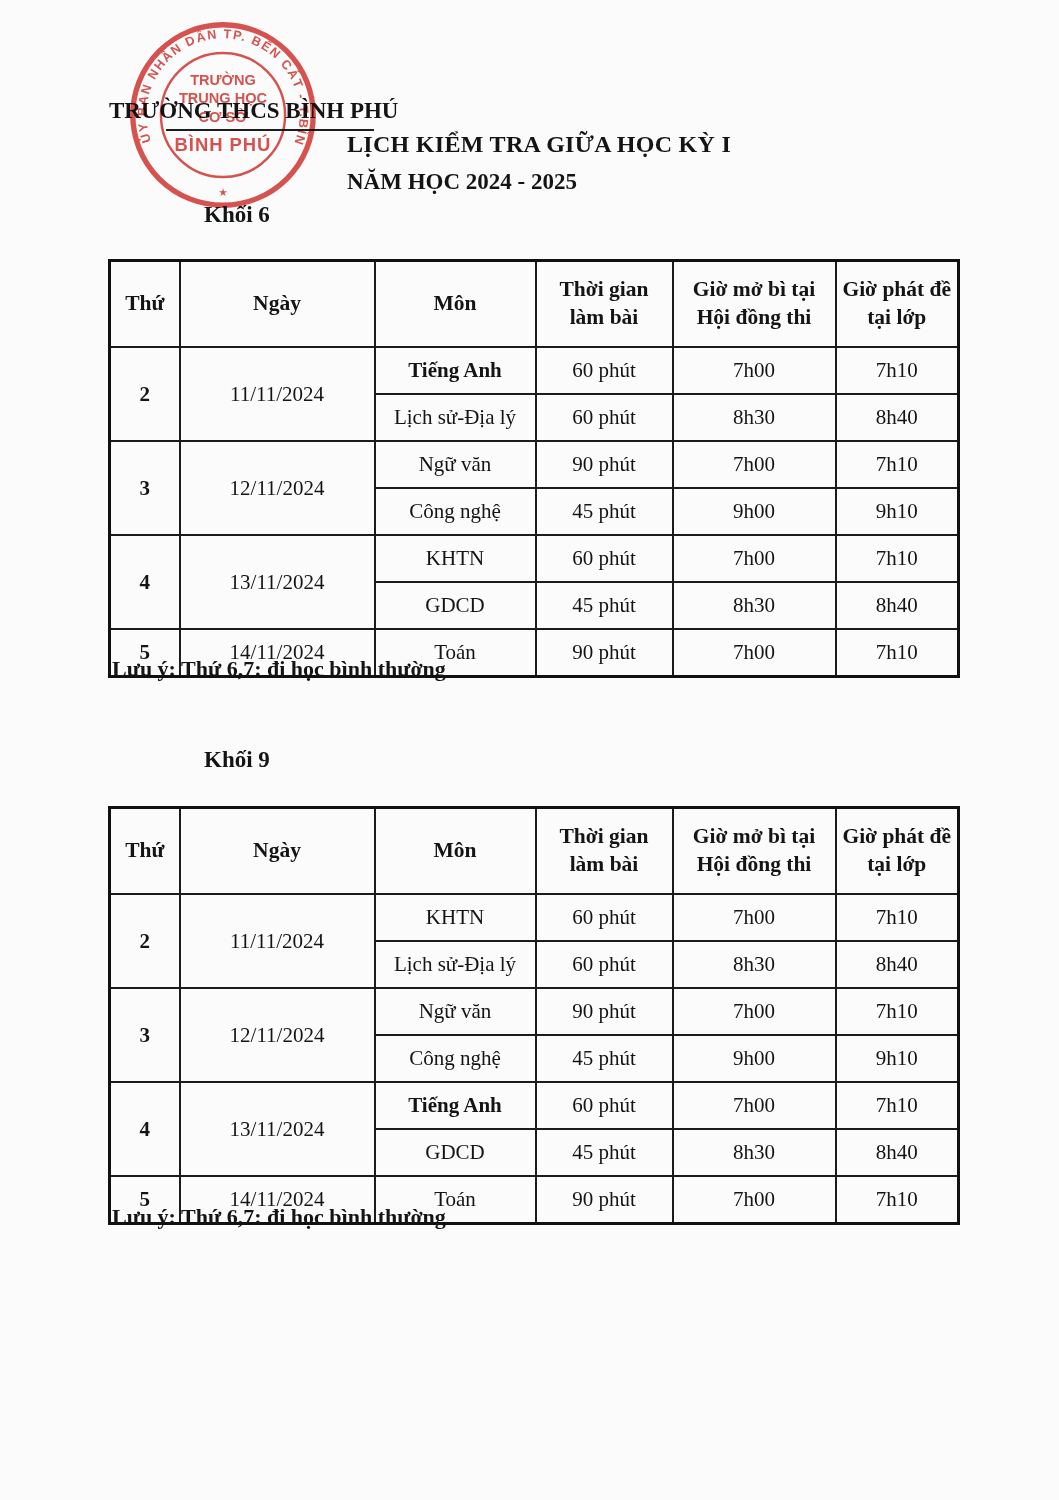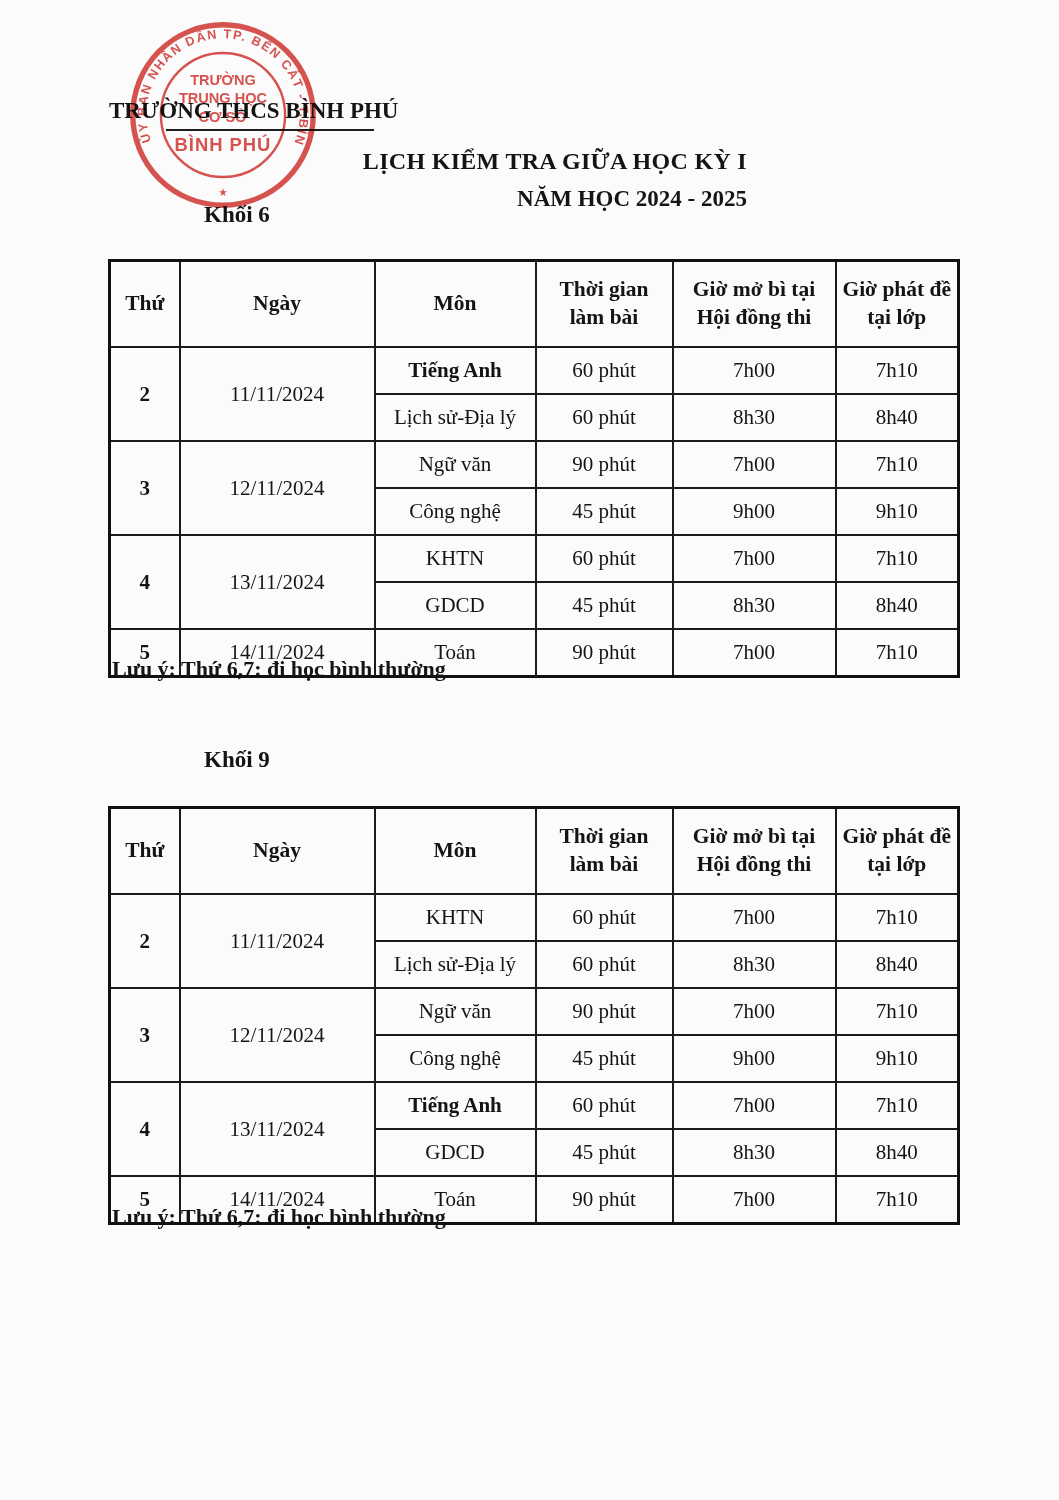--- a/index.html
+++ b/index.html
@@ -28,21 +28,21 @@
     border-top:2.5px solid #1d1d1d;
   }
   .stamp {
     position:absolute; left:126px; top:18px;
     width:194px; height:194px;
     mix-blend-mode:multiply; opacity:.88;
     font-family:"Liberation Sans","DejaVu Sans",sans-serif;
   }
   .title-block {
     position:absolute; left:347px; top:131px; width:400px;
-    text-align:right; font-weight:bold;margin-top:17px;
+    text-align:left; font-weight:bold;
   }
   .doc-title { font-size:24px; letter-spacing:.3px; }
   .doc-subtitle { font-size:23px; margin-top:11px; }
   .section-label {
     position:absolute; left:204px;
     font-size:23px; font-weight:bold;
   }
   #label-k6 { top:202px; }
   #label-k9 { top:747px;text-align:right; }
   table.sched {

